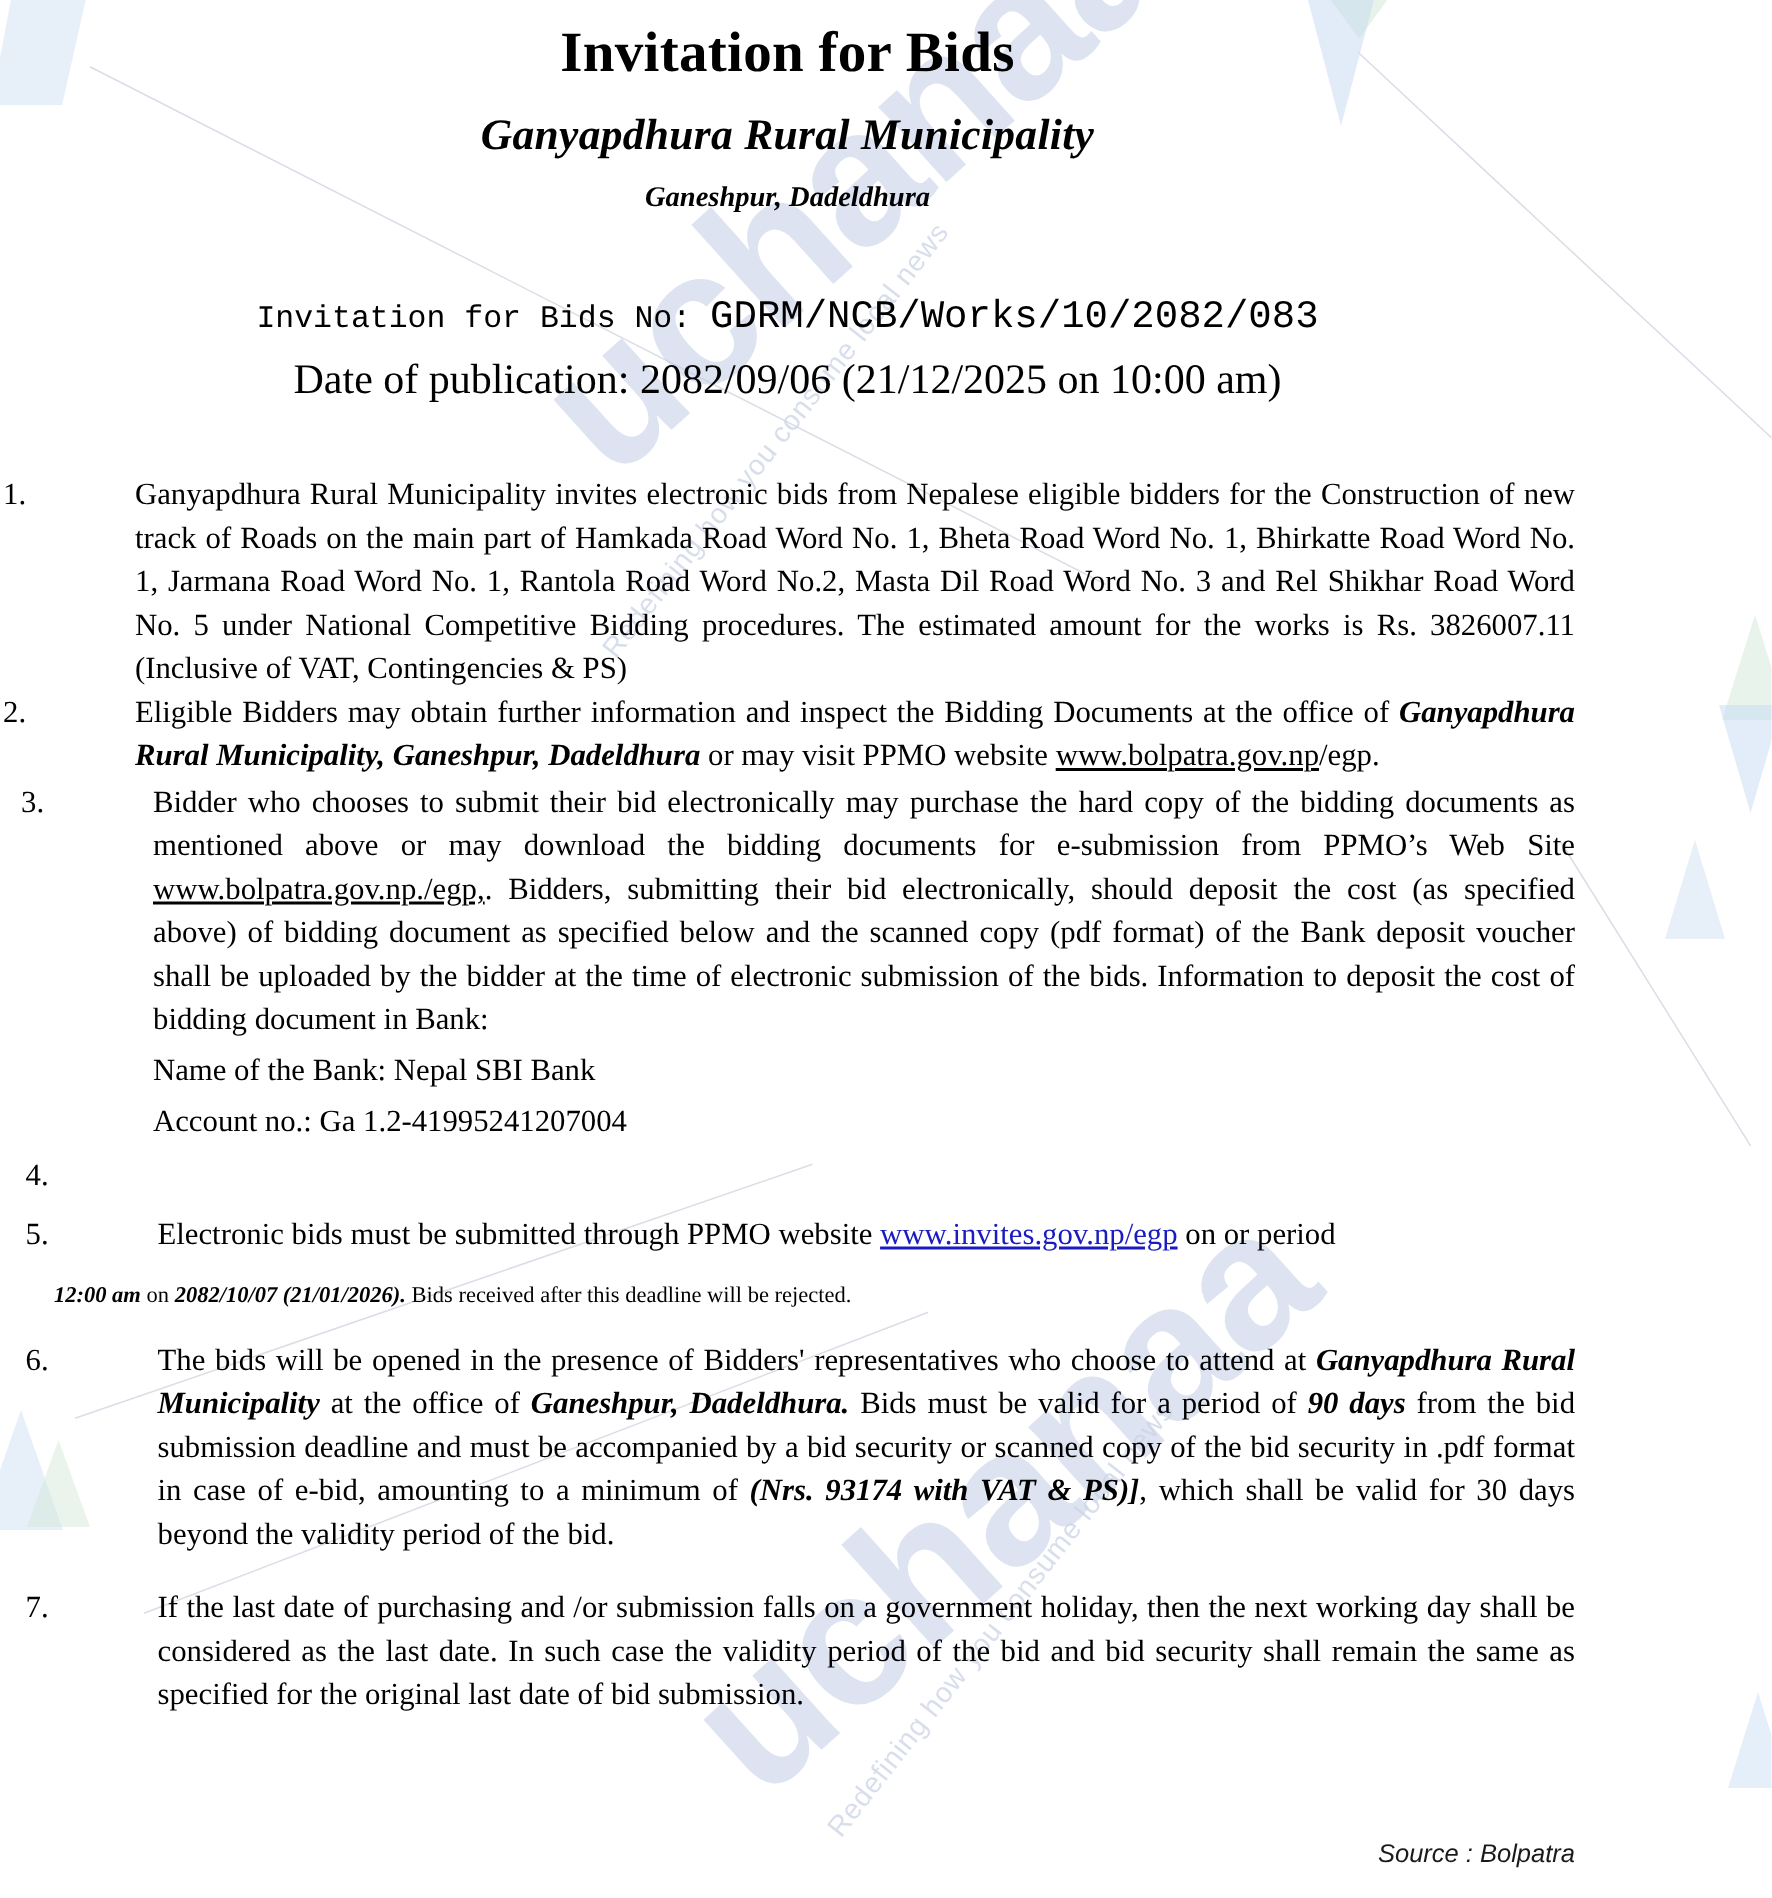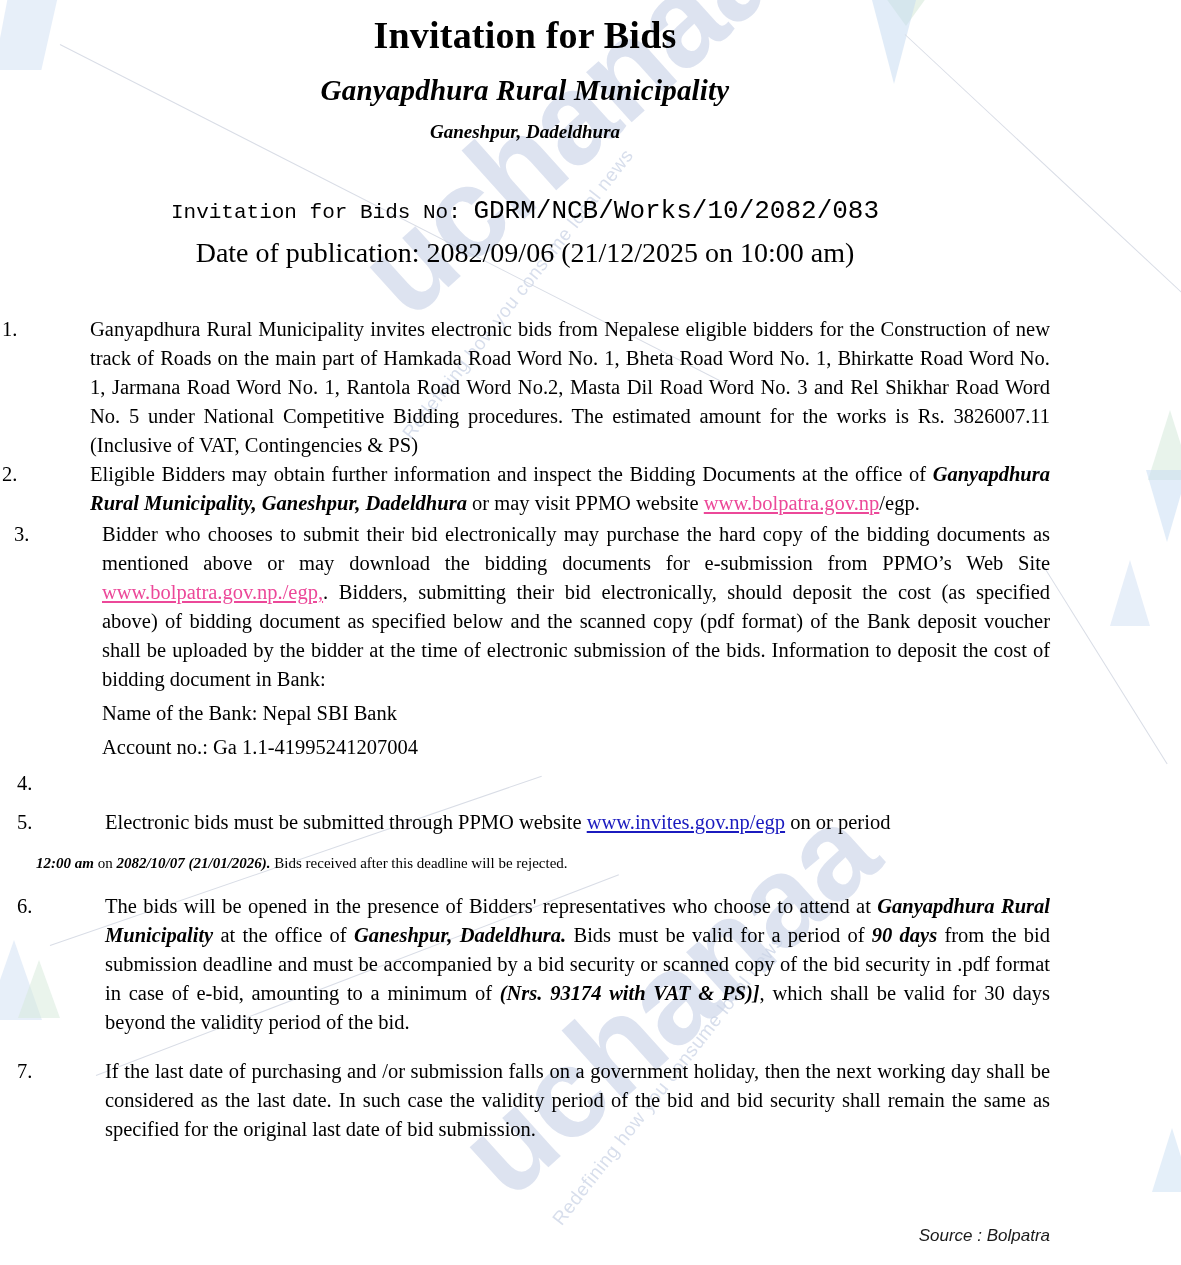--- a/index.html
+++ b/index.html
@@ -153,21 +153,21 @@
   .c2 { margin-top: 0; }
   .c3 { margin-top: 0; }
   .c4 { margin-top: 7px; }
   .c5 { margin-top: 10px; }
   .c6 { margin-top: 14px; }
   .c7 { margin-top: 20px; }
 
   .bold-italic { font-weight: bold; font-style: italic; }
   .link-plain {
     text-decoration: underline;
-    color: #ec4899;
+    color: #000000;
   }
   .link-blue {
     text-decoration: underline;
     color: #1b1bbf;
   }
 
   .sub-line {
     display: block;
     margin-top: 5px;
   }
@@ -248,21 +248,21 @@
 
     <div class="clause c2">
       <div class="clause-num">2.</div>
       <div class="clause-body"><span>Eligible Bidders may obtain further information and inspect the Bidding Documents at the office of </span><span class="bold-italic">Ganyapdhura Rural Municipality, Ganeshpur, Dadeldhura</span><span> or may visit PPMO website </span><span class="link-plain">www.bolpatra.gov.np</span><span>/egp.</span></div>
     </div>
 
     <div class="clause c3">
       <div class="clause-num">3.</div>
       <div class="clause-body"><span>Bidder who chooses to submit their bid electronically may purchase the hard copy of the bidding documents as mentioned above or may download the bidding documents for e-submission from PPMO’s Web Site </span><span class="link-plain">www.bolpatra.gov.np./egp,</span><span>. Bidders, submitting their bid electronically, should deposit the cost (as specified above) of bidding document as specified below and the scanned copy (pdf format) of the Bank deposit voucher shall be uploaded by the bidder at the time of electronic submission of the bids. Information to deposit the cost of bidding document in Bank:</span>
         <span class="sub-line">Name of the Bank: Nepal SBI Bank</span>
-        <span class="sub-line">Account no.: Ga 1.1-41995241207004</span>
+        <span class="sub-line">Account no.: Ga 1.2-41995241207004</span>
       </div>
     </div>
 
     <div class="clause c4">
       <div class="clause-num">4.</div>
     </div>
 
     <div class="clause c5">
       <div class="clause-num">5.</div>
       <div class="clause-body"><span>Electronic bids must be submitted through PPMO website </span><span class="link-blue">www.invites.gov.np/egp</span><span> on or period</span></div>

